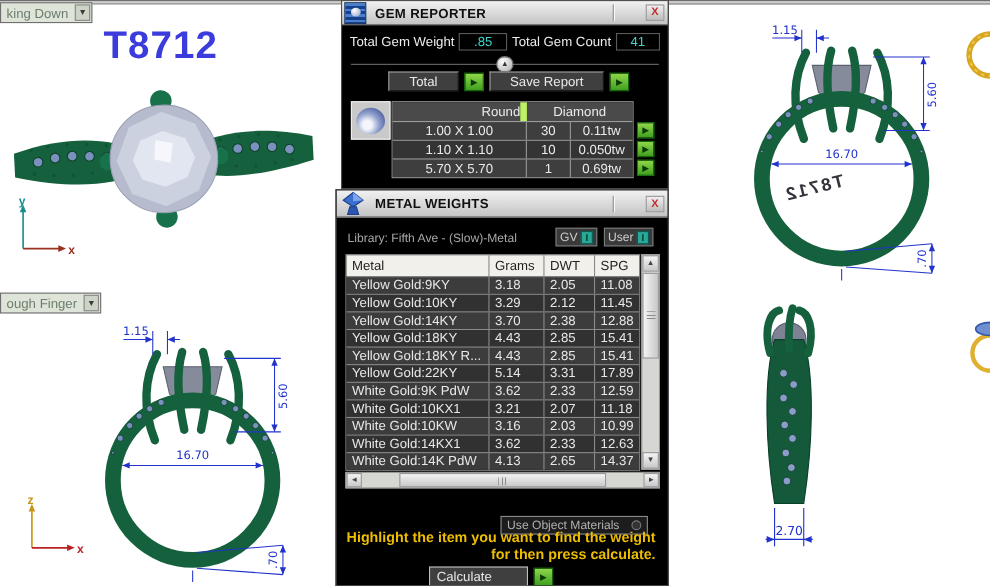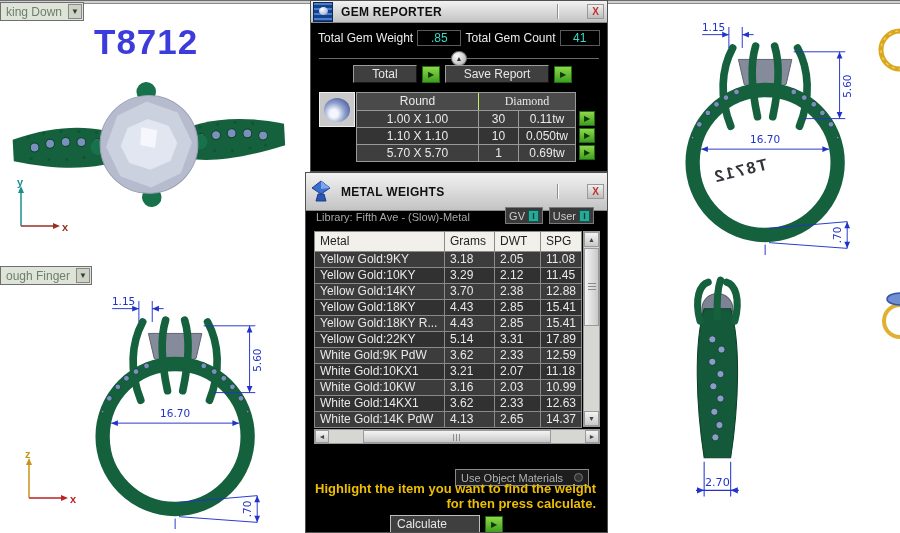--- a/index.html
+++ b/index.html
@@ -60,31 +60,31 @@
     display:flex; align-items:center; justify-content:center; }
   .gem-buttons { position:absolute; left:42px; top:64px; display:flex; align-items:center; gap:5px; }
   .btn-update { width:64px; height:18px; } .btn-save { width:104px; height:18px; }
   .gem-table-wrap { position:absolute; left:8px; top:91px; display:flex; align-items:flex-start; }
   .stone-icon { width:36px; height:35px; background:#c9c9c9; border:1px solid #efefef; margin-right:1px;
     display:flex; align-items:center; justify-content:center; }
   .stone-icon i { display:block; width:26px; height:24px; border-radius:50%;
     background:radial-gradient(circle at 38% 65%, #f4f6fb 18%, #8fa0cc 48%, #5a6aa8 75%, #3c4a85); }
   .gem-table { border:1px solid #9a9a9a; font-size:12px; color:#eaeaea; }
   .gem-hdr { display:flex; background:#4a4a4a; height:17px; }
-  .gem-hdr .h1 { width:122px; text-align:center; border-right:1px solid #bef264; line-height:16px; }
-  .gem-hdr .h2 { width:96px; text-align:center; line-height:16px;font-family:Liberation Serif, serif; }
+  .gem-hdr .h1 { width:122px; text-align:right; border-right:6px solid #bef264; line-height:16px; }
+  .gem-hdr .h2 { width:96px; text-align:center; line-height:16px; }
   .gem-row { display:flex; height:17px; border-top:1px solid #9a9a9a; background:#3e3e3e; }
   .gem-rows .gem-row:nth-child(even){ background:#343434; }
   .gem-row .gc { line-height:16px; text-align:center; }
   .gc.size { width:122px; border-right:1px solid #9a9a9a; }
   .gc.count { width:40px; border-right:1px solid #9a9a9a; }
   .gc.weight { width:56px; }
   
   .mw-dlg { left:305px; top:172px; width:303px; height:361px; overflow:hidden; }
-  .mw-dlg .titlebar { height:38px; }
+  .mw-dlg .titlebar { height:25px; }
   .mw-icon { width:24px; height:23px; margin-left:3px; }
   .mw-lib { position:absolute; left:10px; top:38px; font-size:11px; color:#a8a8a8; }
   .toggle-btn { position:absolute; top:34px; height:17px; background:#3a3a3a; border:1px solid #7a7a7a;
     color:#cccccc; font-size:11px; display:flex; align-items:center; padding:0 3px; gap:3px;justify-content:center; }
   .toggle-btn .tz { width:11px; height:12px; background:#2aa69b; border:1px solid #0a5a52;
     color:#042; font-size:9px; font-weight:bold; display:flex; align-items:center; justify-content:center; }
   .tb-gv { right:64px; } .tb-user { right:13px; }
   .mw-table { position:absolute; left:8px; top:58px; width:268px; border:1px solid #8a8a8a;
     font-size:12px; }
   .mw-hdr { display:flex; height:19px; background:#f1f0ea; color:#222; }

